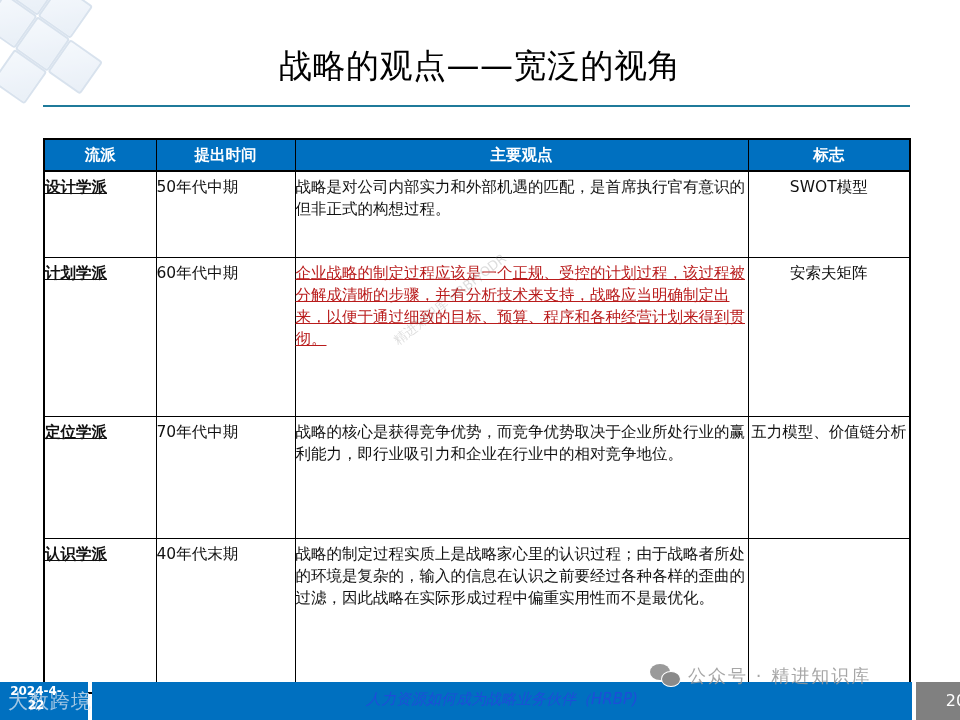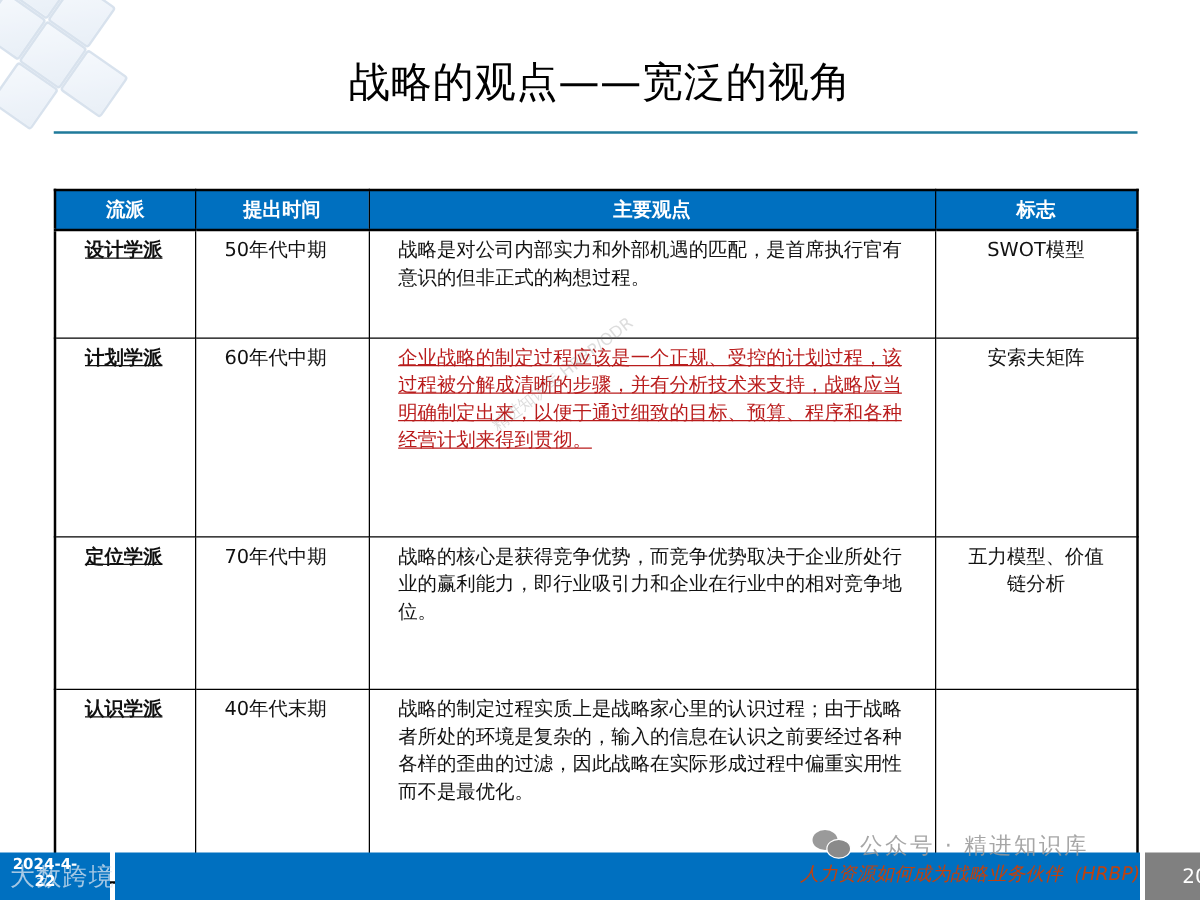--- a/index.html
+++ b/index.html
@@ -19,26 +19,26 @@
       border-radius: 3px;
     }
     .title {
       position: absolute; left: 0; right: 0; top: 44px; text-align: center;
       font-size: 33px; color: #000; letter-spacing: 0.5px;
     }
     .title-rule {
       position: absolute; left: 43px; right: 50px; top: 105px; height: 2px; background: #1f7a9a;
     }
     table.main {
-      position: absolute; left: 43px; top: 151px; width: 866px; height: 556px;
+      position: absolute; left: 43px; top: 138px; width: 866px; height: 556px;
       border-collapse: collapse; table-layout: fixed;
       border: 2px solid #000;
     }
     table.main th, table.main td {
-      border: 1px solid #000; vertical-align: top; padding: 4px 23px;
+      border: 1px solid #000; vertical-align: top; padding: 4px 0;
       font-size: 15.5px; line-height: 22px; color: #111;
     }
     table.main th {
       background: #0070C0; color: #fff; font-weight: bold; text-align: center;
       vertical-align: middle; height: 26px; padding: 2px 6px;
       border-bottom: 2px solid #000;
     }
     td.school { color: #c00000; font-weight: bold; text-decoration: underline; }
     td.school span { cursor: pointer; }
     td.mark { text-align: center; }
@@ -57,22 +57,22 @@
     }
     .footer-date {
       position: absolute; left: 10px; top: 684px; color: #fff; font-size: 12px; line-height: 14px;
       font-weight: bold; text-align: center; width: 52px;
     }
     .footer-brand {
       position: absolute; left: 8px; top: 688px; color: rgba(220,230,240,0.75); font-size: 20px;
       letter-spacing: 1px;
     }
     .footer-text {
-      position: absolute; left: 92px; width: 820px; top: 690px; text-align: right;
-      color: #c2410c; font-style: italic; font-size: 15px;
+      position: absolute; left: 92px; width: 820px; top: 690px; text-align: center;
+      color: #1d4ed8; font-style: italic; font-size: 15px;
     }
     .footer-wechat {
       position: absolute; left: 650px; top: 664px; color: rgba(150,150,150,0.85); font-size: 18px;
       display: flex; align-items: center; gap: 8px; letter-spacing: 2px;
     }
     .wechat-icon { width: 30px; height: 24px; position: relative; }
     .wechat-icon .b1 { position: absolute; left: 0; top: 0; width: 20px; height: 16px; border-radius: 50%; background: #9a9a9a; }
     .wechat-icon .b2 { position: absolute; left: 11px; top: 7px; width: 18px; height: 14px; border-radius: 50%; background: #8a8a8a; border: 1px solid #fff; }
     .page-num {
       position: absolute; left: 916px; top: 682px; width: 44px; height: 38px; background: #808080;

